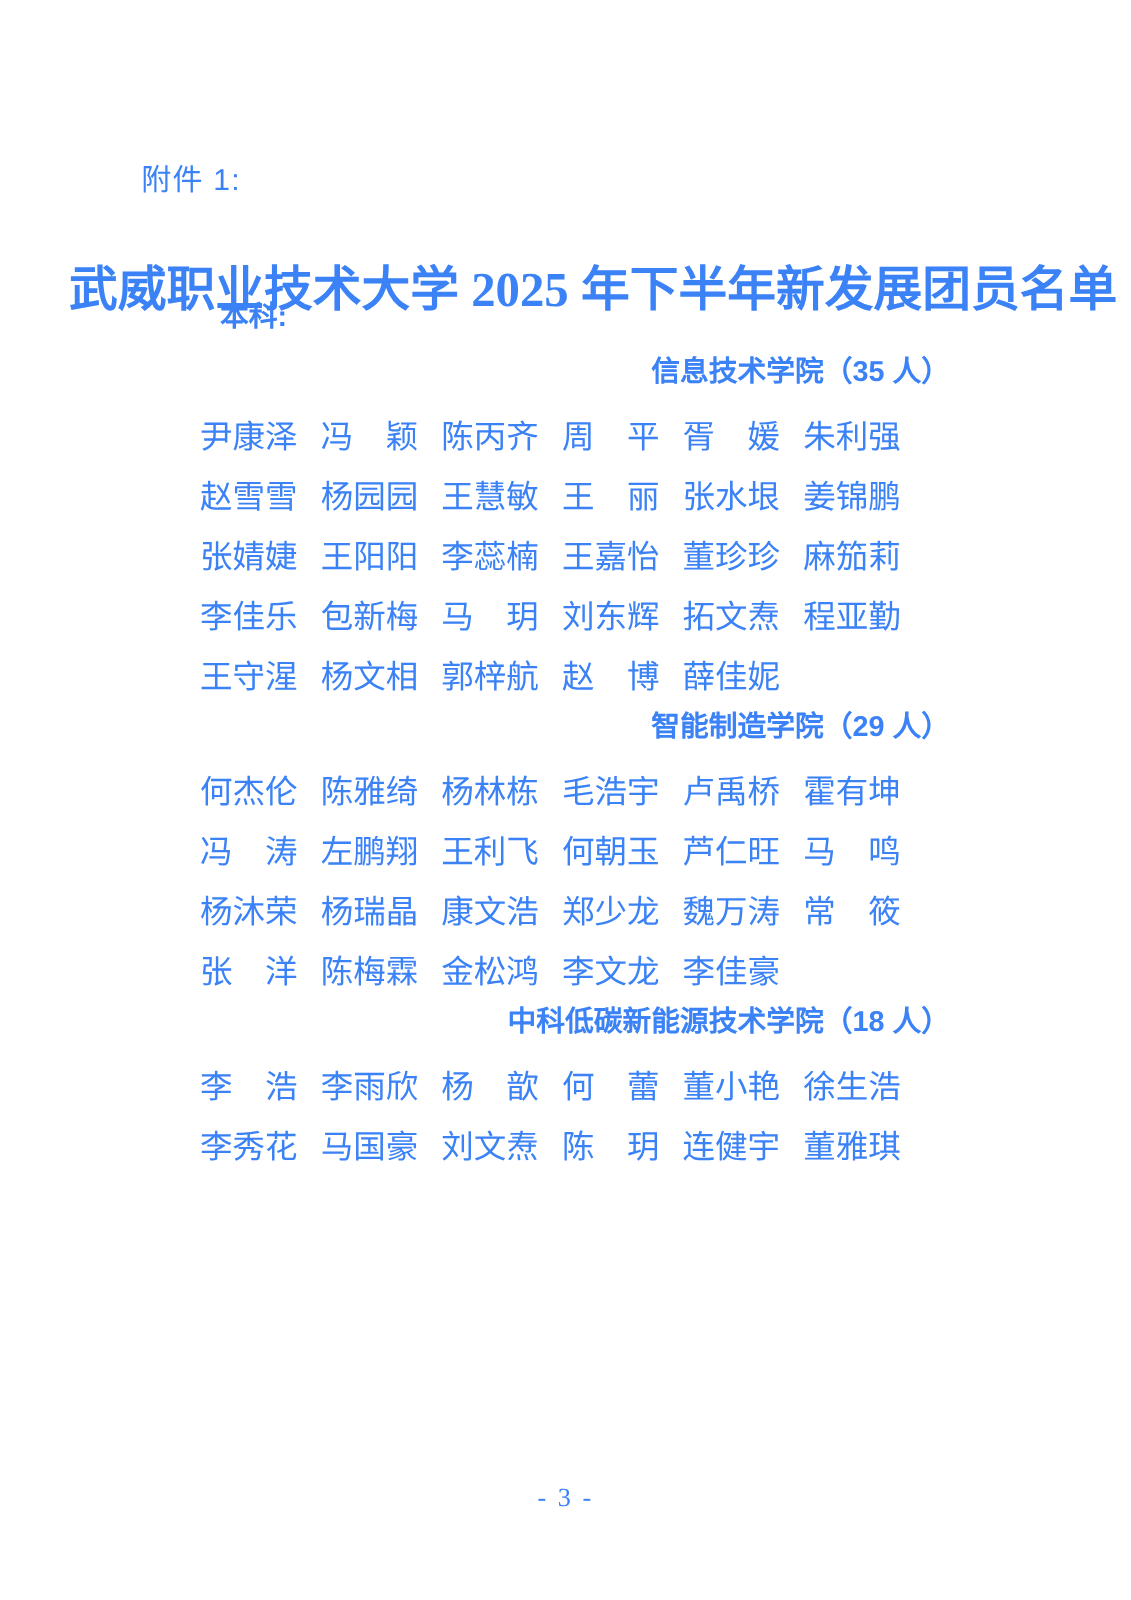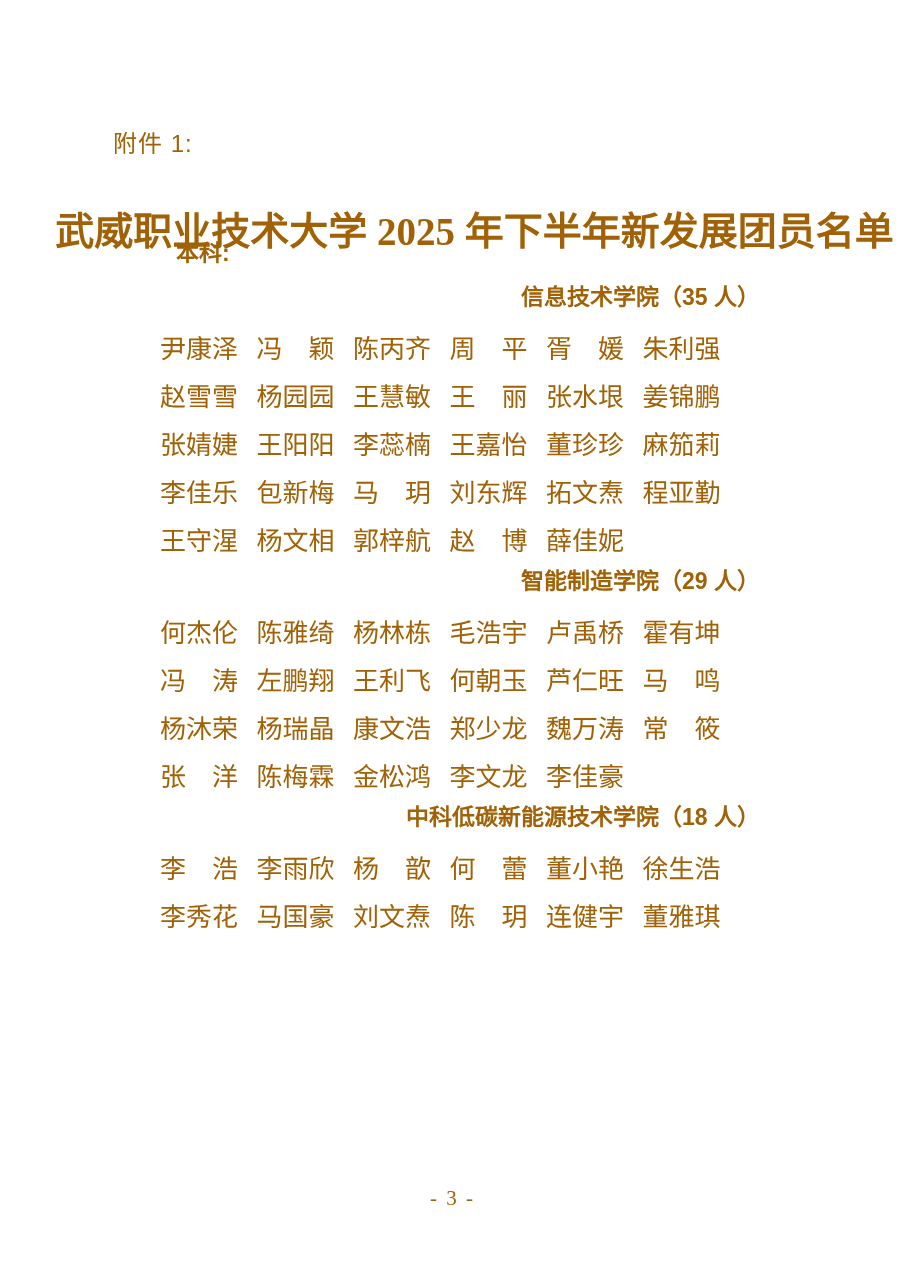--- a/index.html
+++ b/index.html
@@ -5,21 +5,21 @@
   html, body {
     margin: 0;
     padding: 0;
     background: #ffffff;
   }
   .page {
     position: relative;
     width: 905px;
     height: 1248px;
     background: #ffffff;
-    color: #a16207;
+    color: #3b82f6;
     overflow: hidden;
     font-family: "Liberation Serif", "DejaVu Serif", serif;
   }
   .attachment-label {
     position: absolute;
     left: 113px;
     top: 124px;
     font-size: 24px;
     font-family: "Liberation Sans", "DejaVu Sans", sans-serif;
     letter-spacing: 1px;

